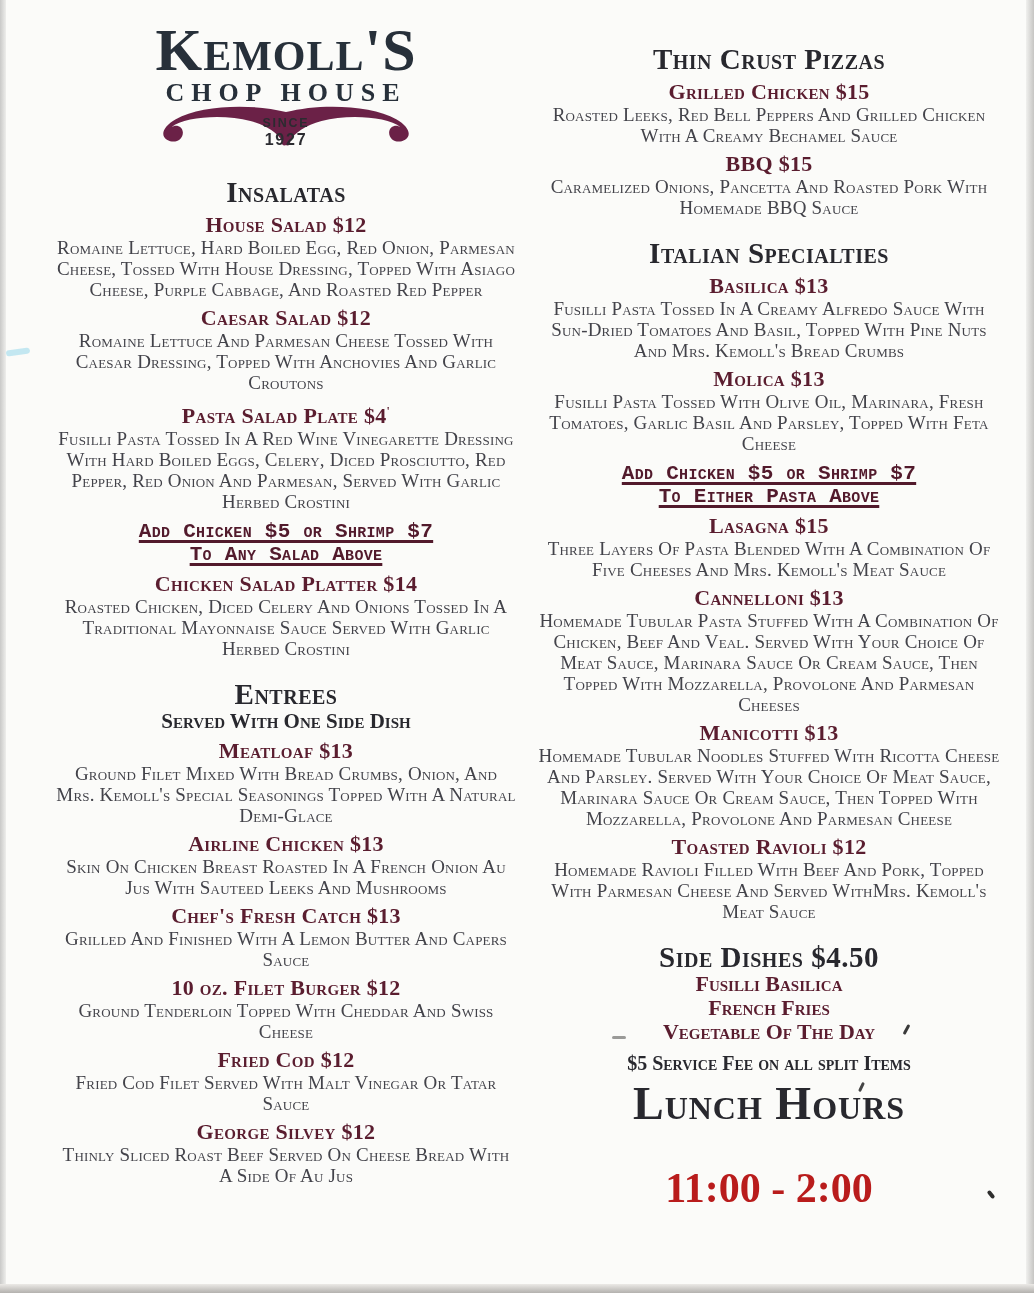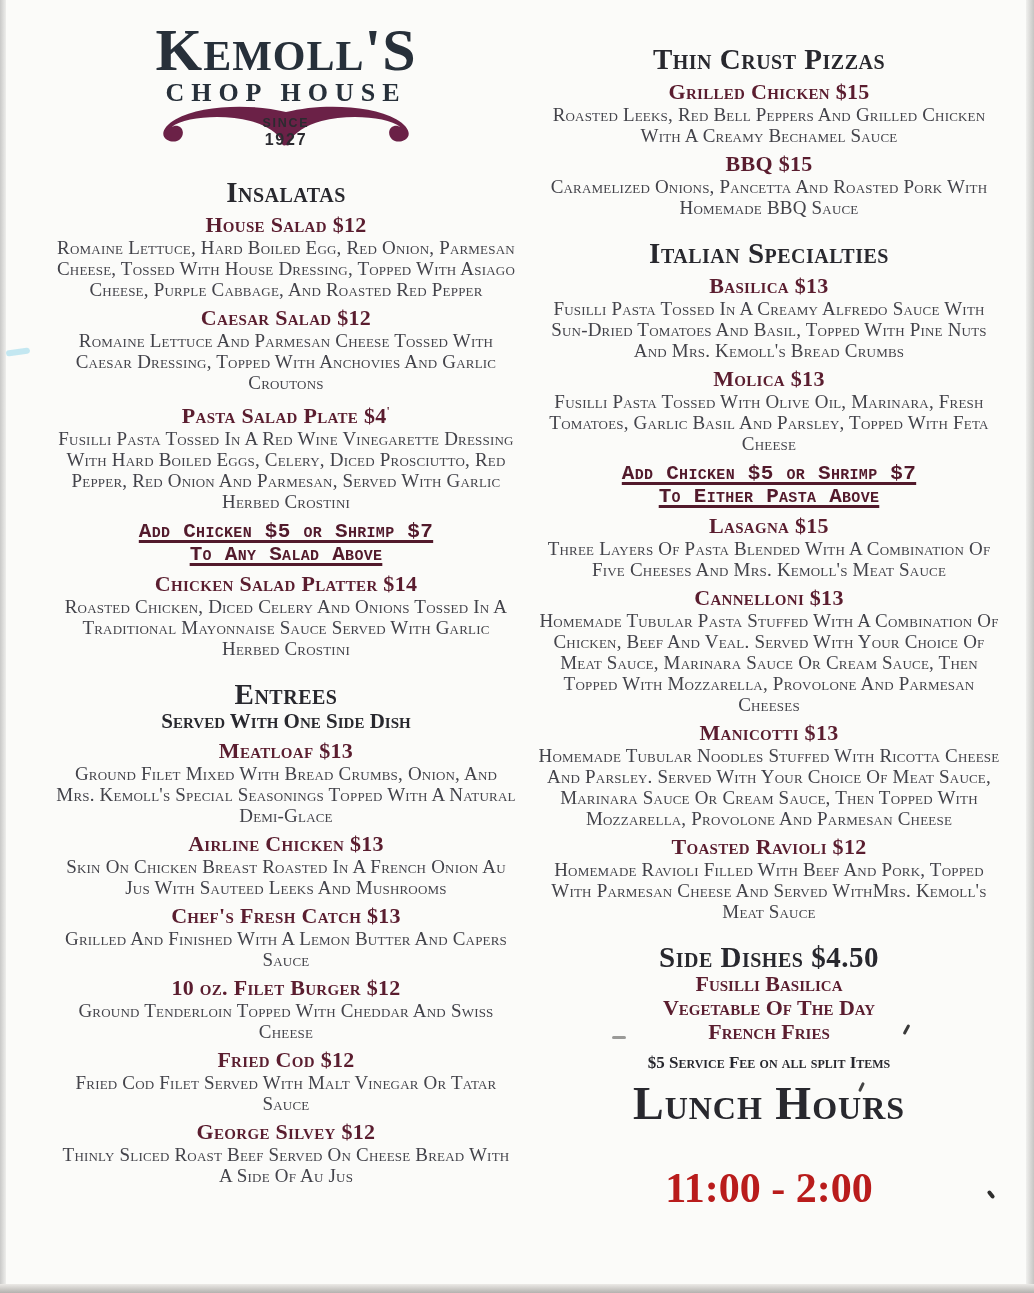--- a/index.html
+++ b/index.html
@@ -39,21 +39,21 @@
   .name  { font-size:22px; line-height:24px; font-weight:bold; color:#5a1d2f;
            margin-top:6px; letter-spacing:0.3px; }
   .desc  { font-size:19px; line-height:21px; letter-spacing:0.2px; color:#43434a; }
   .note  { font-size:21px; line-height:23px; font-weight:bold; color:#521a2c;
            margin-top:8px; letter-spacing:0.3px; }
   .note .uline { text-decoration:underline; text-decoration-thickness:2.5px;
                  text-underline-offset:3px;font-family:Liberation Mono, monospace; }
   .mark { font-size:12px; vertical-align:super; color:#5a1d2f; }
 
   .sideitem { font-size:22px; line-height:24px; font-weight:bold; color:#5a1d2f; }
-  .service  { font-size:17px; line-height:26px; font-weight:bold; color:#28282e;
+  .service  { font-size:20px; line-height:26px; font-weight:bold; color:#28282e;
               margin-top:6px; }
   .lunch-title { font-size:46px; line-height:48px; font-weight:bold;
                  color:#28282e; margin-top:4px; letter-spacing:1px; }
   .lunch-hours { font-size:42px; line-height:46px; font-weight:bold;
                  color:#b91c1c; font-variant:normal;margin-top:37px; }
 
   
   .speck { position:absolute; }
   .speck-blue { left:6px;  top:349px; width:24px; height:6px; background:#bde4f0;
                 border-radius:3px; transform:rotate(-8deg); opacity:.9; }
@@ -185,22 +185,22 @@
       <div class="name">Manicotti $13</div>
       <div class="desc">Homemade Tubular Noodles Stuffed With Ricotta Cheese And Parsley. Served With Your Choice Of Meat Sauce, Marinara Sauce Or Cream Sauce, Then Topped With Mozzarella, Provolone And Parmesan Cheese</div>
     </div>
     <div>
       <div class="name">Toasted Ravioli $12</div>
       <div class="desc">Homemade Ravioli Filled With Beef And Pork, Topped With Parmesan Cheese And Served WithMrs. Kemoll's  Meat Sauce</div>
     </div>
 
     <div class="sec">Side Dishes $4.50</div>
     <div class="sideitem">Fusilli Basilica</div>
+    <div class="sideitem">French Fries</div>
     <div class="sideitem">Vegetable Of The Day</div>
-    <div class="sideitem">French Fries</div>
 
     <div class="service">$5 Service Fee on all split Items</div>
 
     <div class="lunch-title">Lunch Hours</div>
     <div class="lunch-hours">11:00 - 2:00</div>
   </div>
 </div>
 
 <div class="speck speck-blue"></div>
 <div class="speck speck-1"></div>

